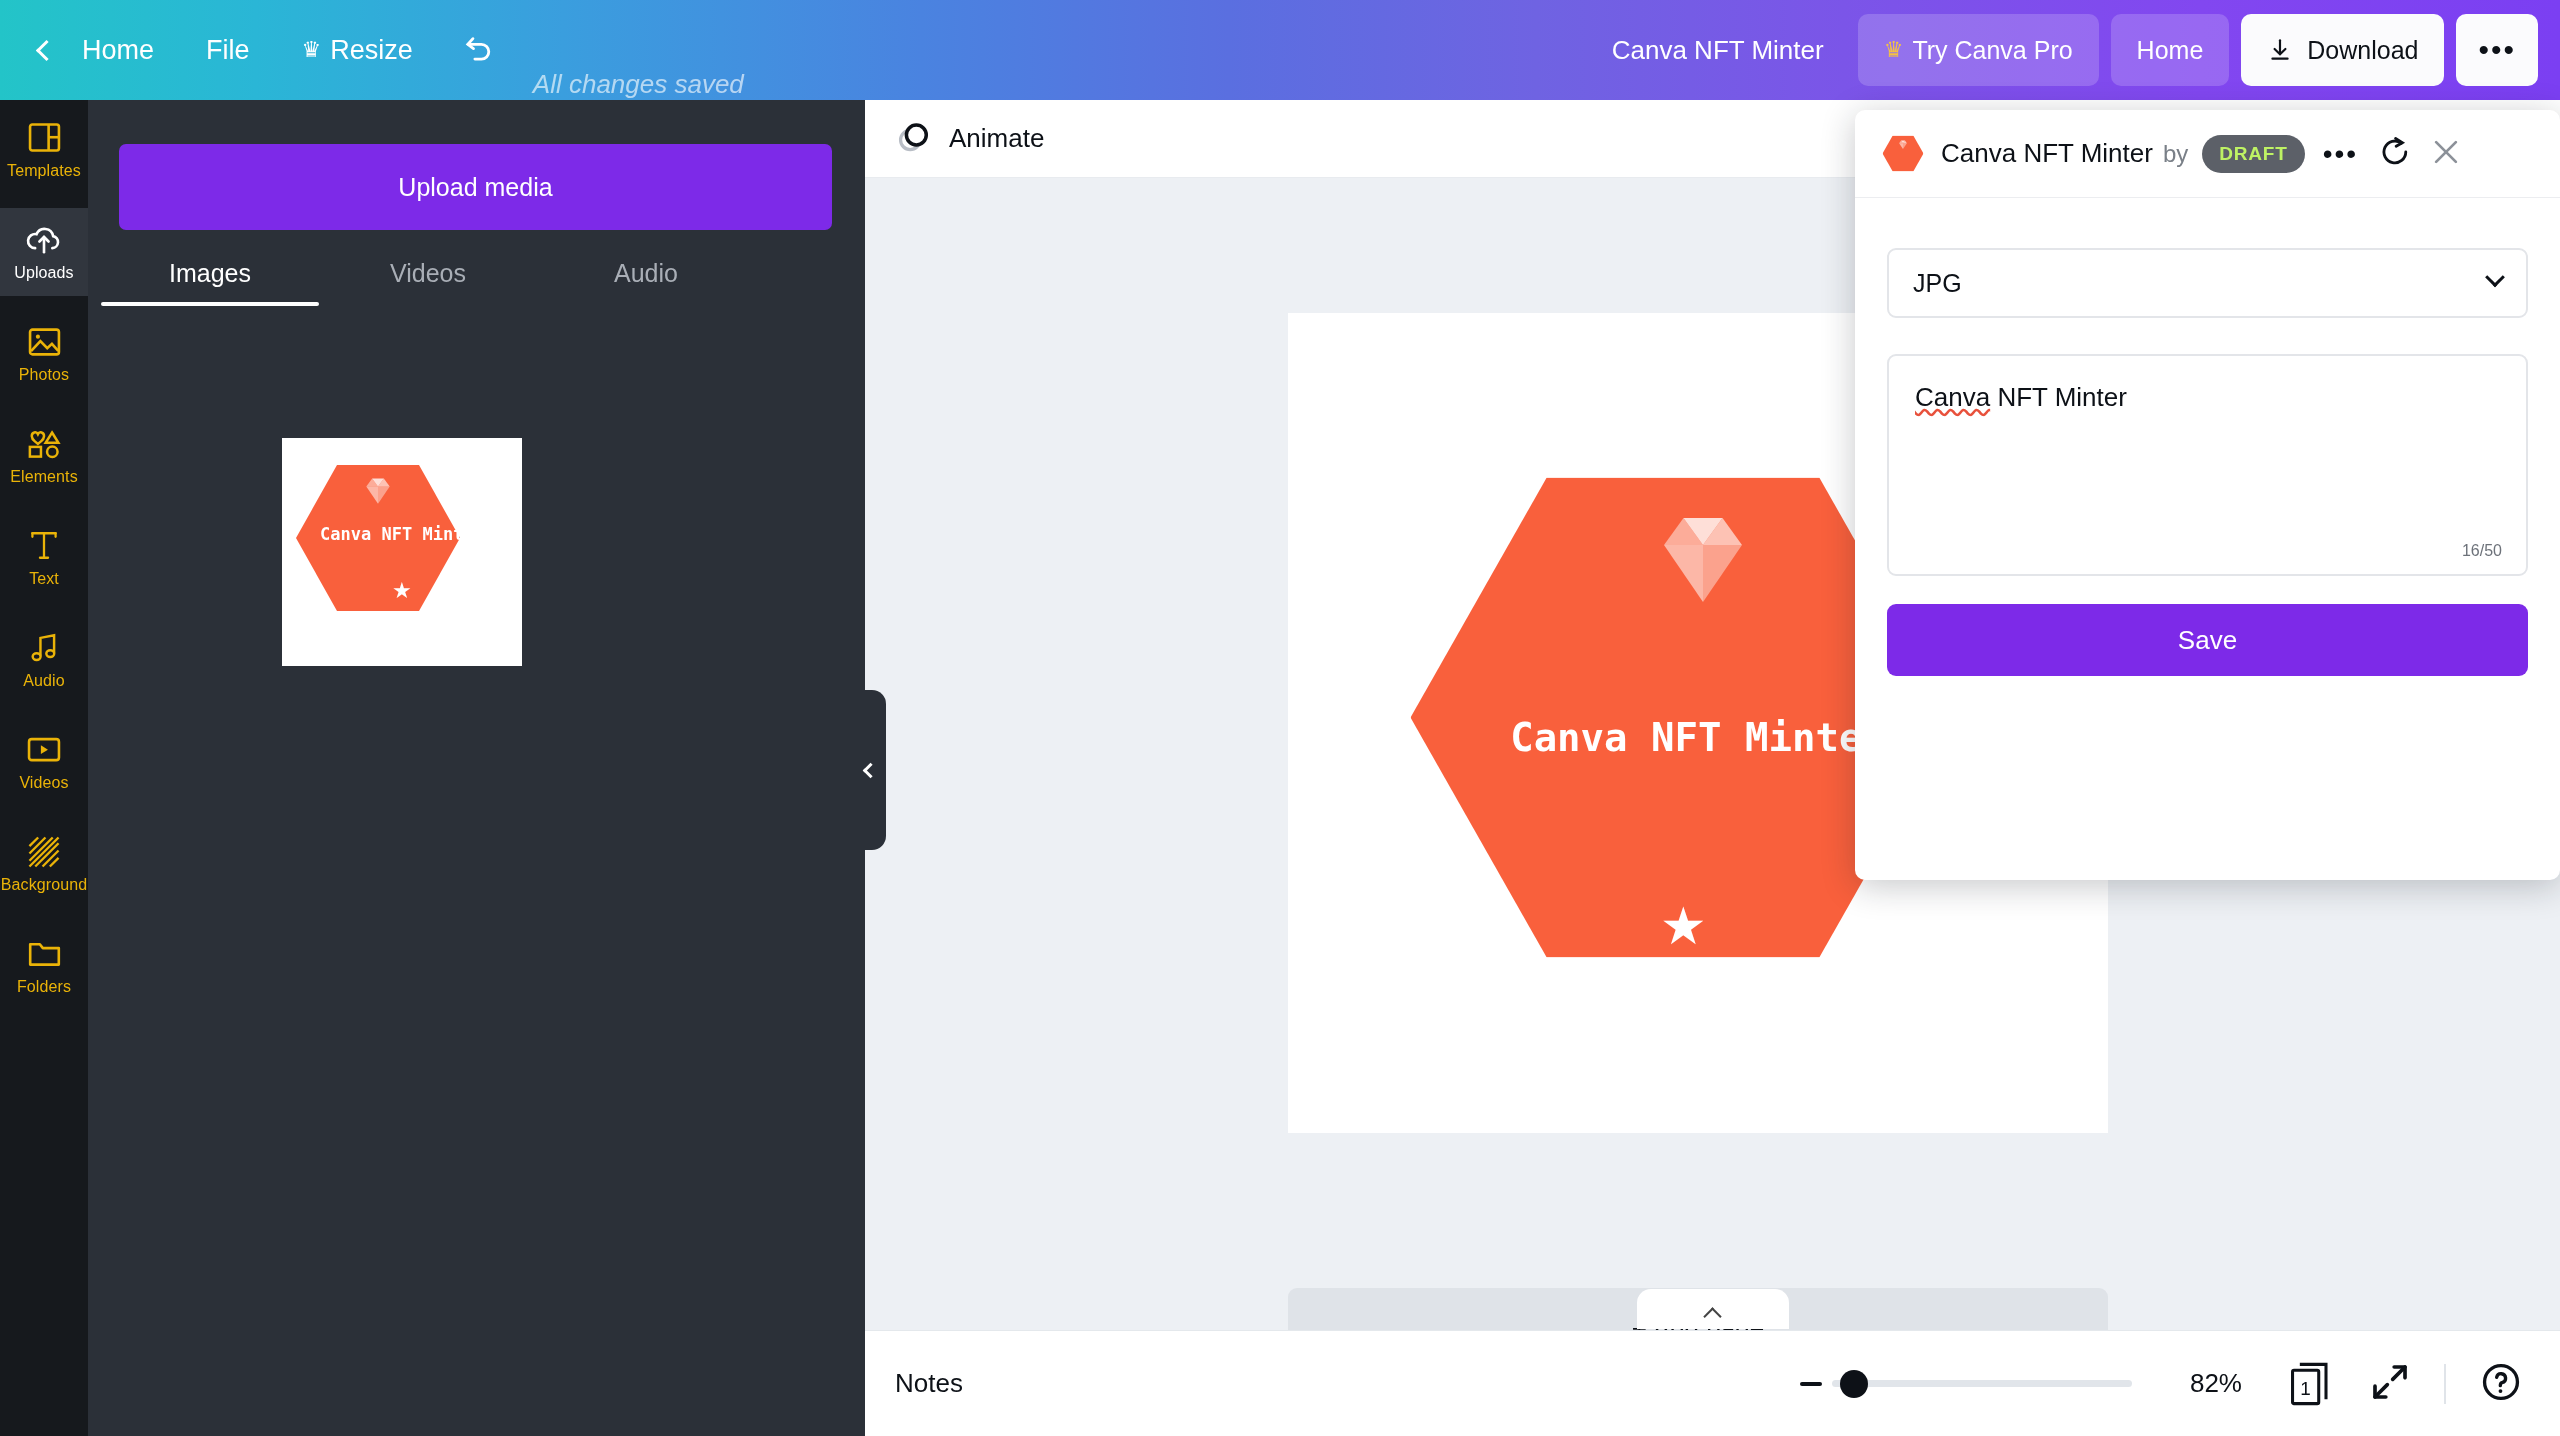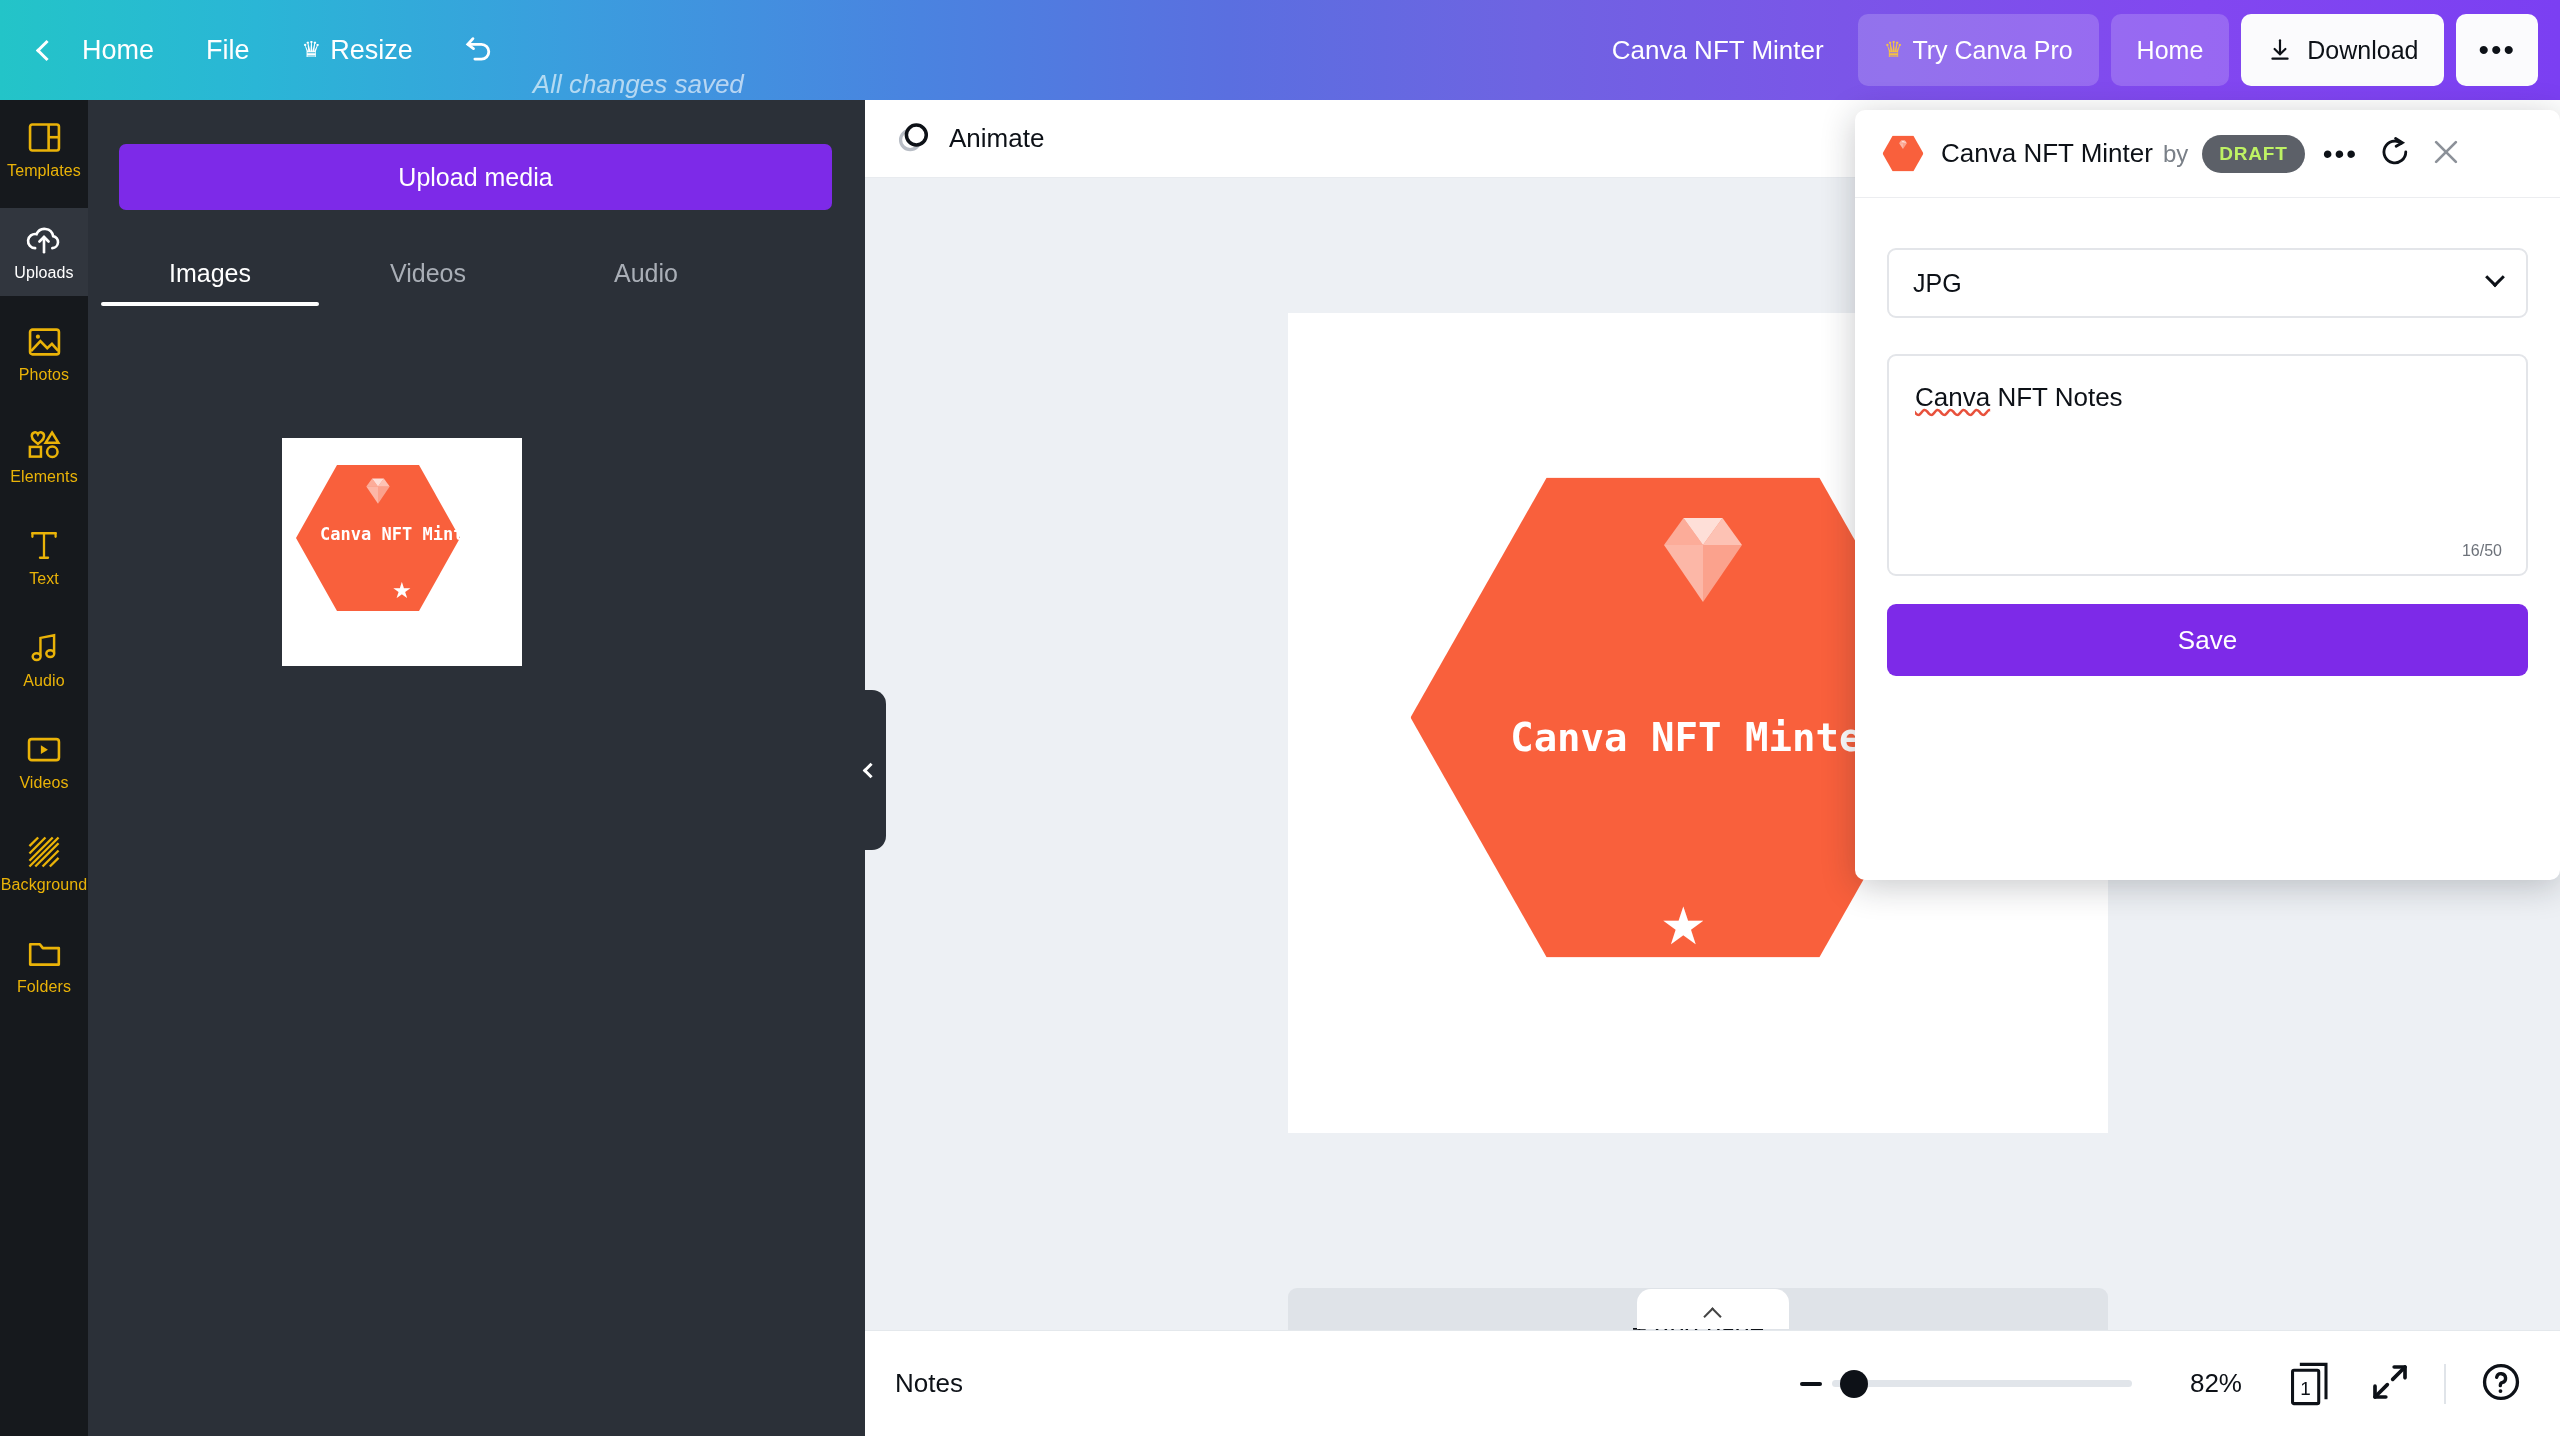--- a/index.html
+++ b/index.html
@@ -68,21 +68,21 @@
   .rail-item.active { background: #31363e; color: #fff; }
   .rail-label { font-size: 16px; letter-spacing: .1px; }
   .rail-ico { height: 34px; display: flex; align-items: center; justify-content: center; }
 
   
   .panel {
     position: absolute; top: 100px; left: 88px; width: 777px; height: 1336px;
     background: #2b3038;
   }
   .upload-btn {
-    position: absolute; top: 44px; left: 31px; width: 713px; height: 66px;
+    position: absolute; top: 44px; left: 31px; width: 713px; height: 86px;
     background: #7d2ae8; border-radius: 7px; color: #fff; font-size: 25px;
     display: flex; align-items: center; justify-content: center; font-weight: 500;
   }
   .tabs { position: absolute; top: 145px; left: 13px; width: 713px; display: flex; }
   .tab {
     font-size: 25px; color: #a9aeb6; padding: 14px 0 18px;
     width: 218px; text-align: center; position: relative;
   }
   .tab.active { color: #fff; }
   .tab.active::after {
@@ -516,21 +516,21 @@
       </span>
     </div>
 
     <div class="dlg-body">
       <div class="select-box">
         <span>JPG</span>
         <span class="sel-chev"></span>
       </div>
 
       <div class="textarea-box">
-        <span class="ta-text spell">Canva</span><span class="ta-text"> NFT Notes</span>
+        <span class="ta-text spell">Canva</span><span class="ta-text"> NFT Minter</span>
         <span class="counter">16/50</span>
       </div>
 
       <div class="save-btn">
         <span>Save</span>
       </div>
     </div>
   </div>
 
 </div>

